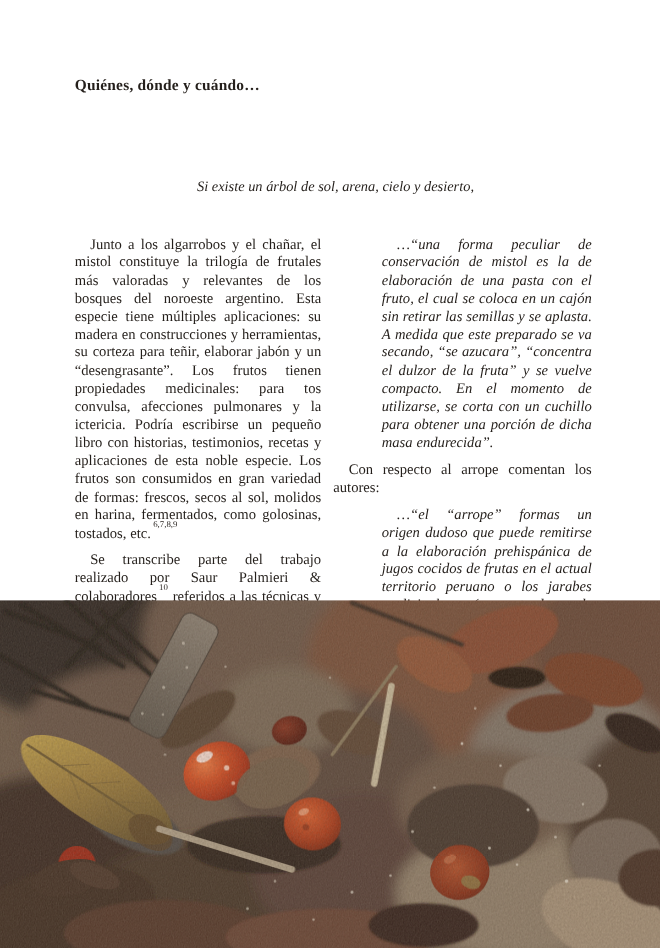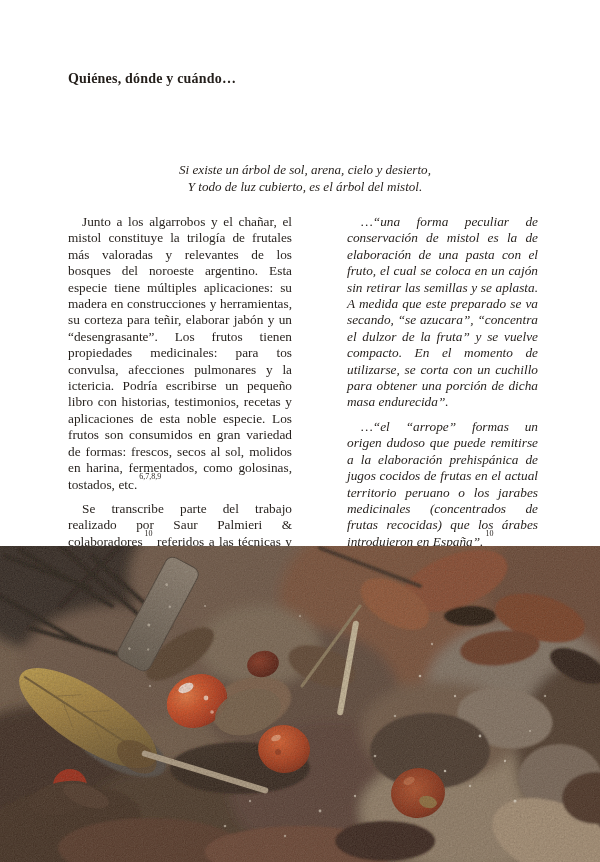--- a/index.html
+++ b/index.html
@@ -31,30 +31,30 @@
 </style>
 </head>
 <body>
 
 <div class="page">
 
   <h1 class="header">Quiénes, dónde y cuándo…</h1>
 
   <div class="epigraph">
     <div class="ep-line">Si existe un árbol de sol, arena, cielo y desierto,</div>
-    <div class="ep-line">Y todo de luz cubierto, es el árbol del mistol.</div>
   </div>
 
   <div class="columns">
     <div class="col left">
       <p class="body-p"><span>Junto a los algarrobos y el chañar, el mistol constituye la trilogía de frutales más valoradas y relevantes de los bosques del noroeste argentino. Esta especie tiene múltiples aplicaciones: su madera en construcciones y herramientas, su corteza para teñir, elaborar jabón y un “desengrasante”. Los frutos tienen propiedades medicinales: para tos convulsa, afecciones pulmonares y la ictericia. Podría escribirse un pequeño libro con historias, testimonios, recetas y aplicaciones de esta noble especie. Los frutos son consumidos en gran variedad de formas: frescos, secos al sol, molidos en harina, fermentados, como golosinas, tostados, etc.</span><sup class="ref">6,7,8,9</sup></p>
       <p class="body-p"><span>Se transcribe parte del trabajo realizado por Saur Palmieri &amp; colaboradores</span><sup class="ref">10</sup> <span>referidos a las técnicas y formas de elaborar alimentos con el mistol:</span></p>
     </div>
     <div class="col right">
       <p class="body-p quote"><span>…“una forma peculiar de conservación de mistol es la de elaboración de una pasta con el fruto, el cual se coloca en un cajón sin retirar las semillas y se aplasta. A medida que este preparado se va secando, “se azucara”, “concentra el dulzor de la fruta” y se vuelve compacto. En el momento de utilizarse, se corta con un cuchillo para obtener una porción de dicha masa endurecida”.</span></p>
+      <p class="body-p"><span>Con respecto al arrope comentan los autores:</span></p>
       <p class="body-p quote"><span>…“el “arrope” formas un origen dudoso que puede remitirse a la elaboración prehispánica de jugos cocidos de frutas en el actual territorio peruano o los jarabes medicinales (concentrados de frutas recocidas) que los árabes introdujeron en España”.</span><sup class="ref">10</sup></p>
     </div>
   </div>
 
   <figure class="photo">
     <svg width="600" height="316" viewBox="0 0 600 316" xmlns="http://www.w3.org/2000/svg" role="img">
       <defs>
         <filter id="b6" x="-40%" y="-40%" width="180%" height="180%">
             <feGaussianBlur stdDeviation="6"></feGaussianBlur>
           </filter>

